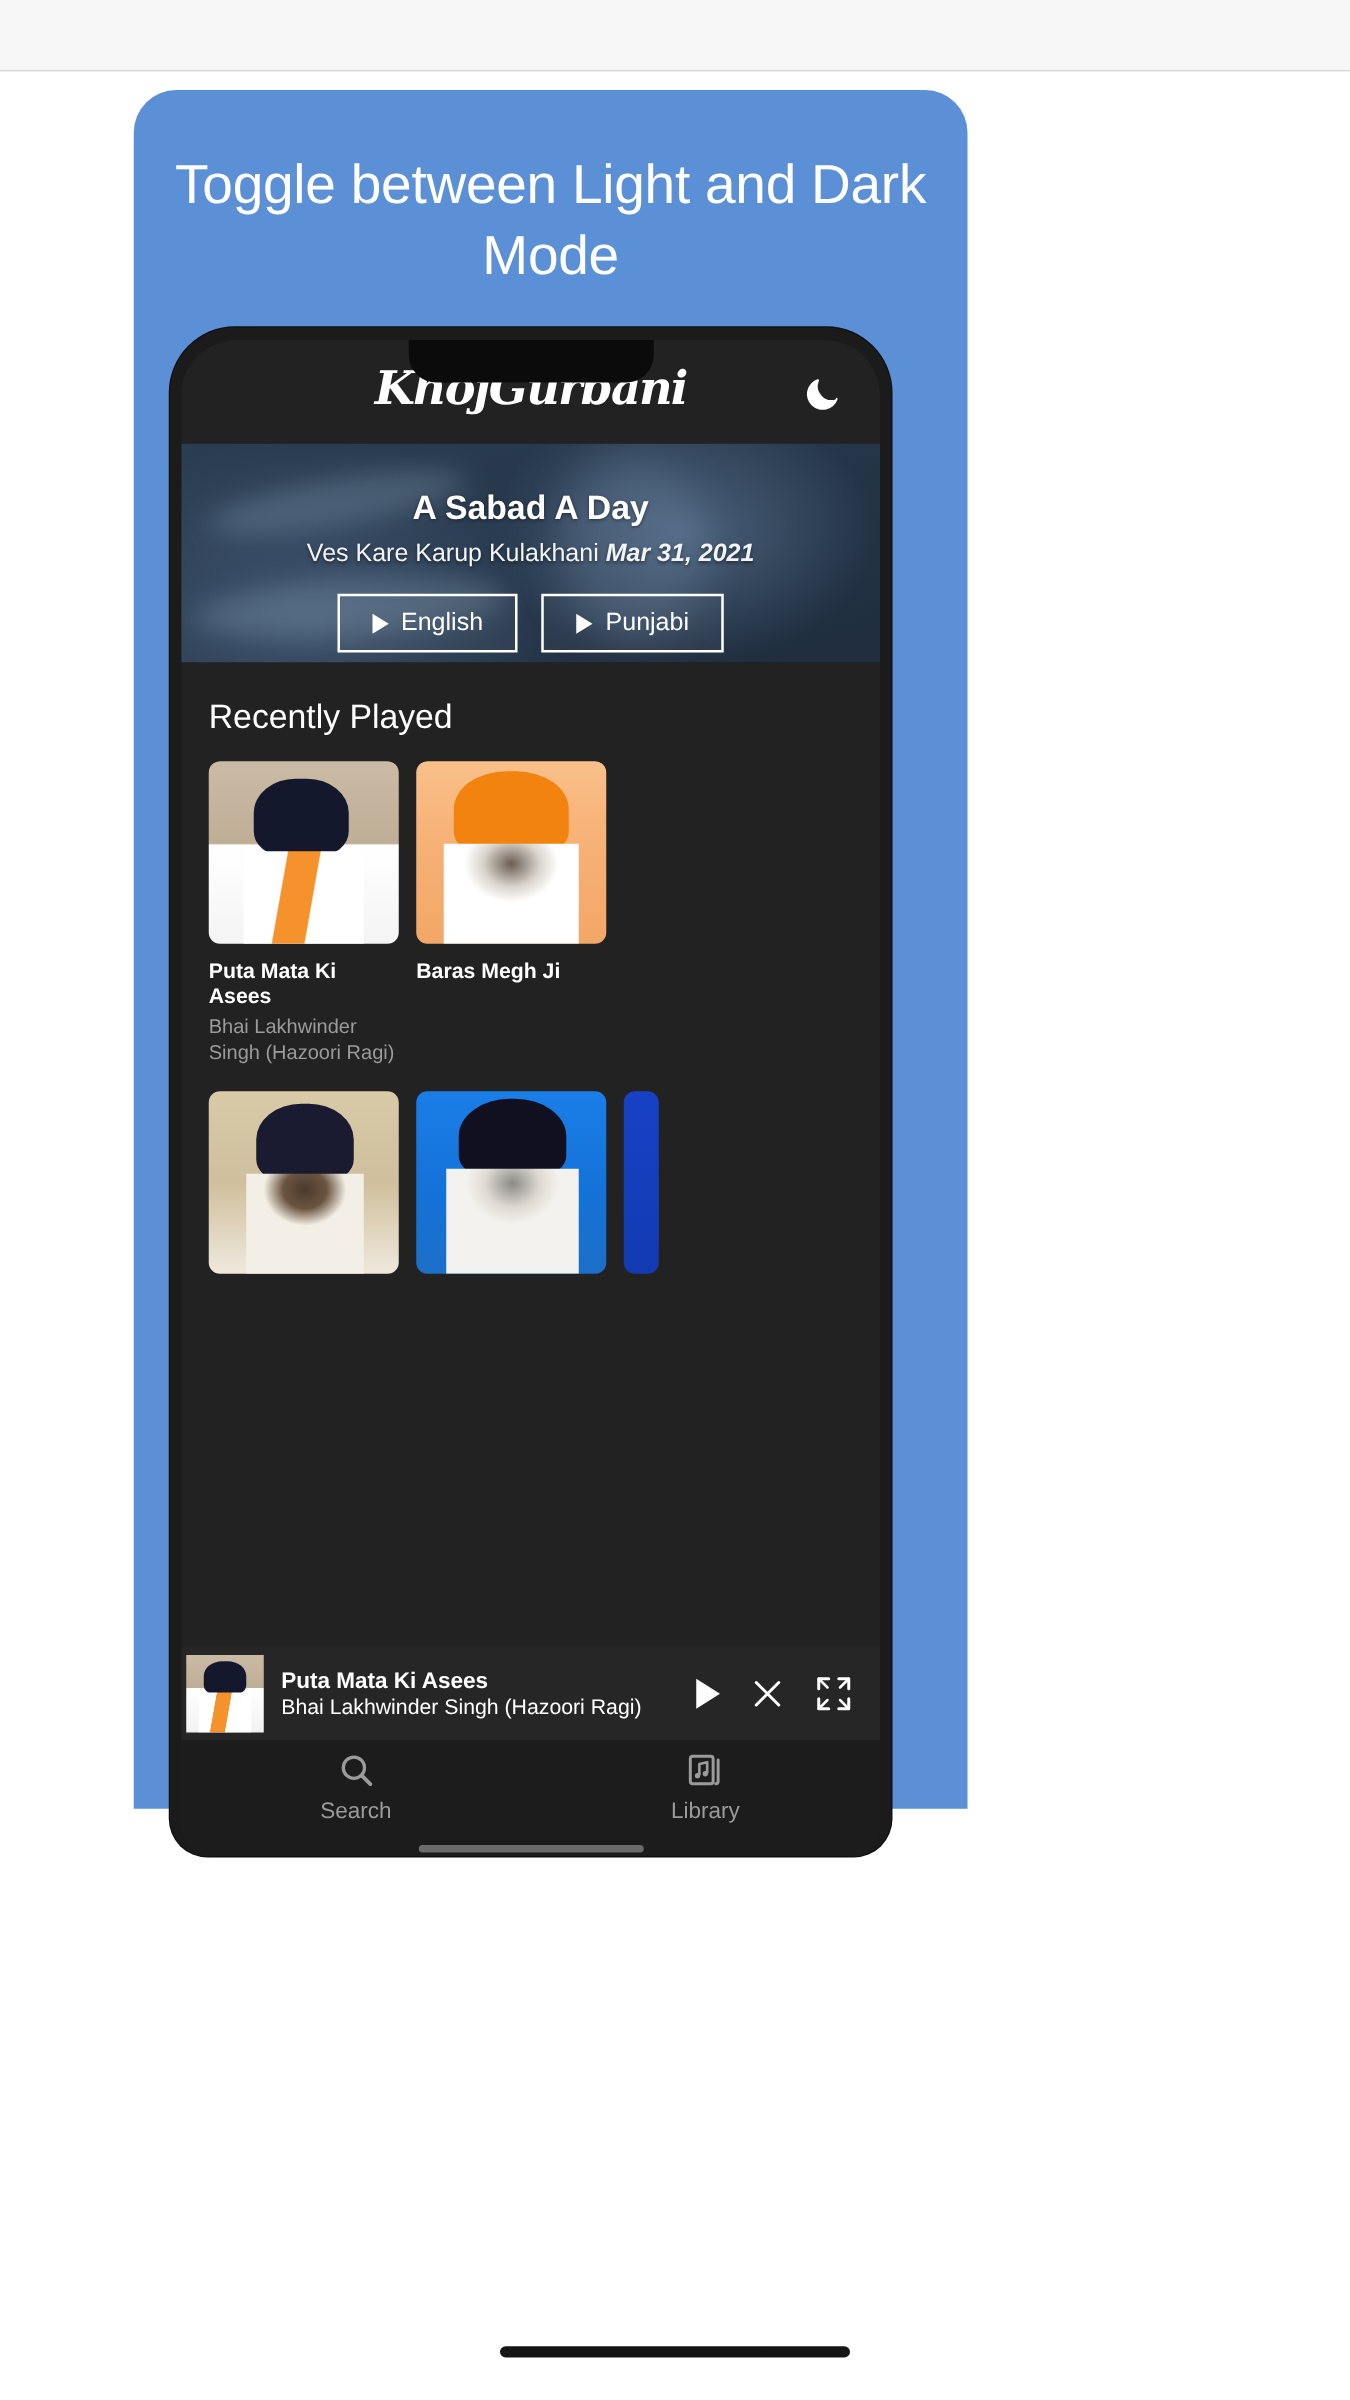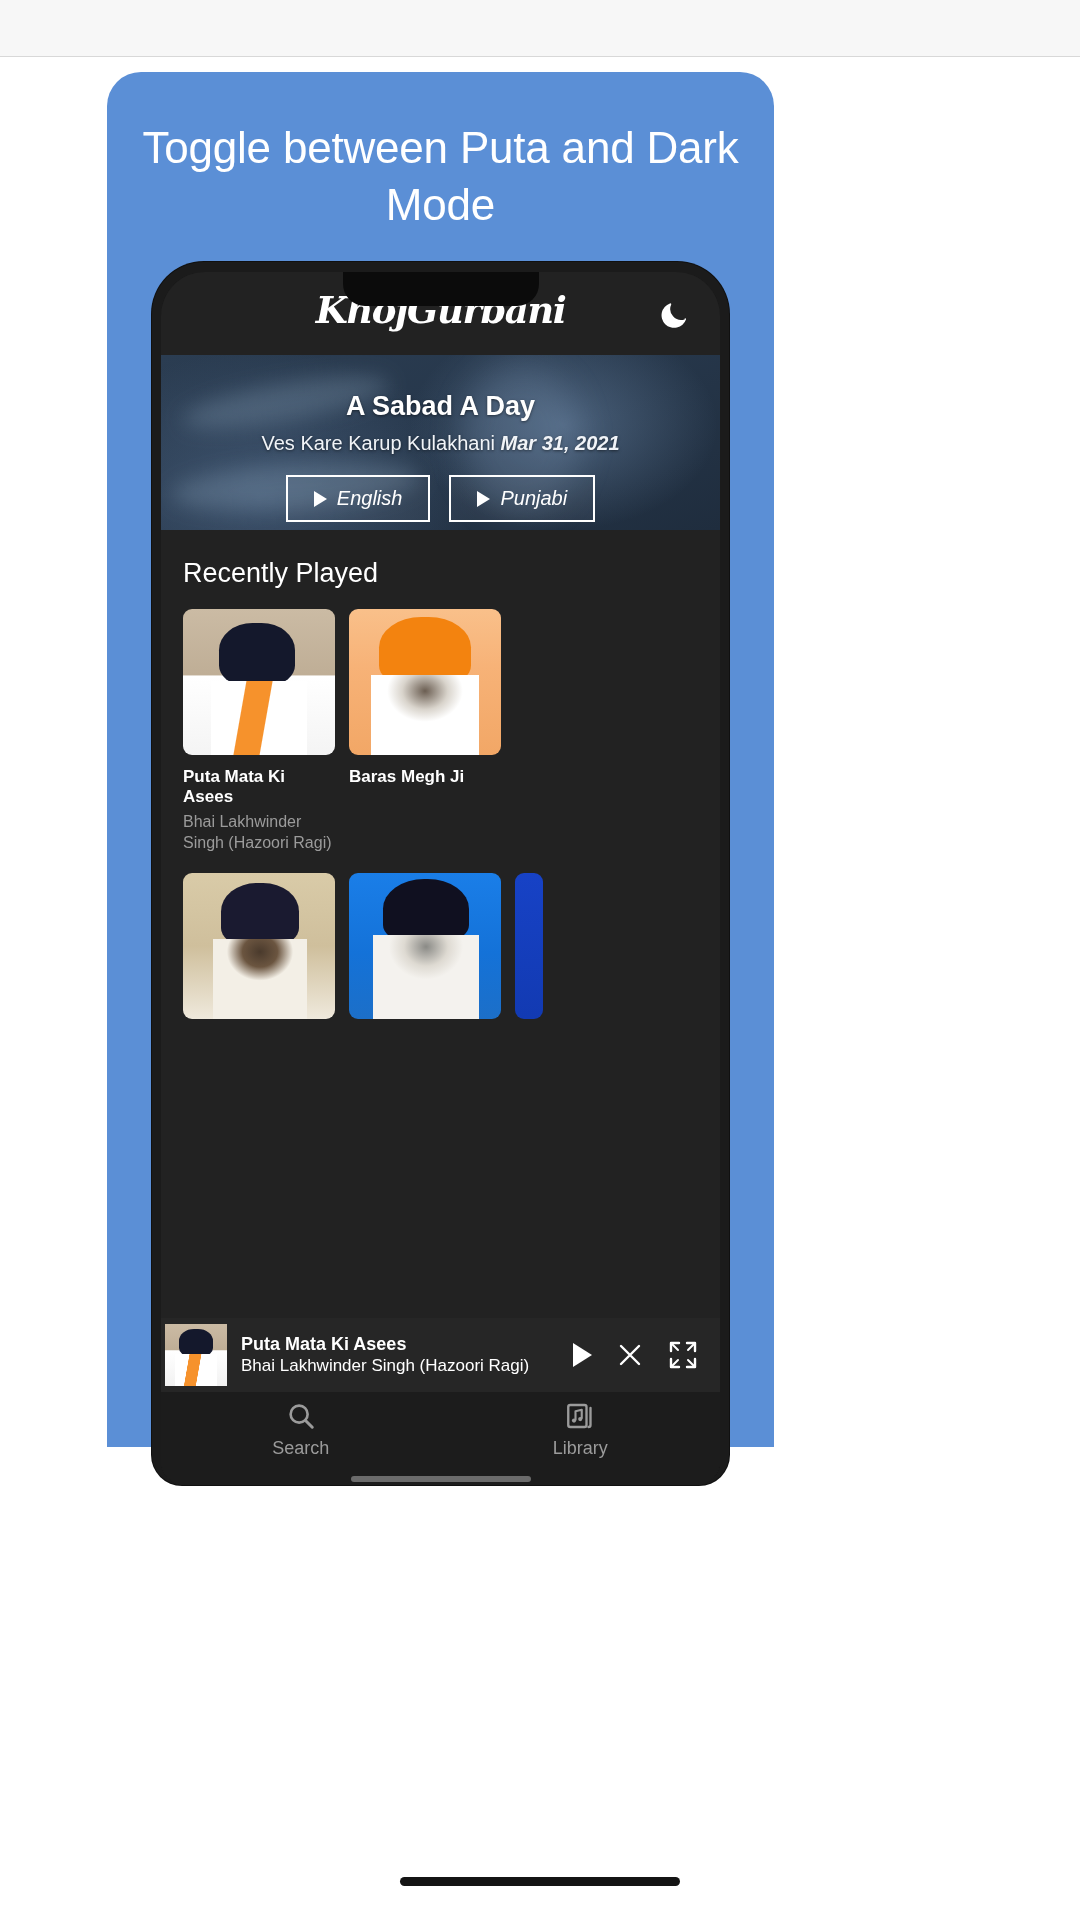--- a/index.html
+++ b/index.html
@@ -34,21 +34,21 @@
     color: #ffffff;
     font-size: 44px;
     line-height: 1.29;
     font-weight: 400;
     letter-spacing: -0.2px;
   }
 
   
   .device {
     position: absolute;
-    left: 152px; top: 262px;
+    left: 136px; top: 262px;
     width: 577px; height: 1223px;
     background: #1b1b1b;
     border-radius: 52px 52px 30px 30px;
     box-shadow: 0 0 0 1px #101010;
     overflow: hidden;
   }
   .device-screen {
     position: absolute;
     left: 9px; top: 10px;
     width: 559px; height: 1213px;
@@ -130,21 +130,20 @@
     text-shadow: 0 1px 3px rgba(0,0,0,0.5);
   }
   .banner-sub .date { font-style: italic; font-weight: 700; }
 
   .banner-buttons {
     position: relative; z-index: 3;
     display: flex;
     justify-content: center;
     gap: 19px;
     margin-top: 20px;
-    font-style: italic;
   }
   .lang-btn {
     border: 2px solid #ffffff;
     background: rgba(255,255,255,0.04);
     color: #ffffff;
     font-size: 20px;
     padding: 10px 26px;
     display: flex;
     align-items: center;
     gap: 10px;
@@ -289,21 +288,21 @@
     background: #141414;
     border-radius: 5px;
   }
 </style>
 </head>
 <body>
 
 <div class="top-strip"></div>
 
 <div class="promo-panel">
-  <div class="promo-headline">Toggle between Puta and Dark Mode</div>
+  <div class="promo-headline">Toggle between Light and Dark Mode</div>
 </div>
 
 <div class="device">
   <div class="device-screen">
     <div class="notch"></div>
 
     <div class="app-header">
       <div class="logo">KhojGurbani</div>
       <div class="moon-icon">
         <svg viewBox="0 0 32 32" width="32" height="32" aria-hidden="true">

